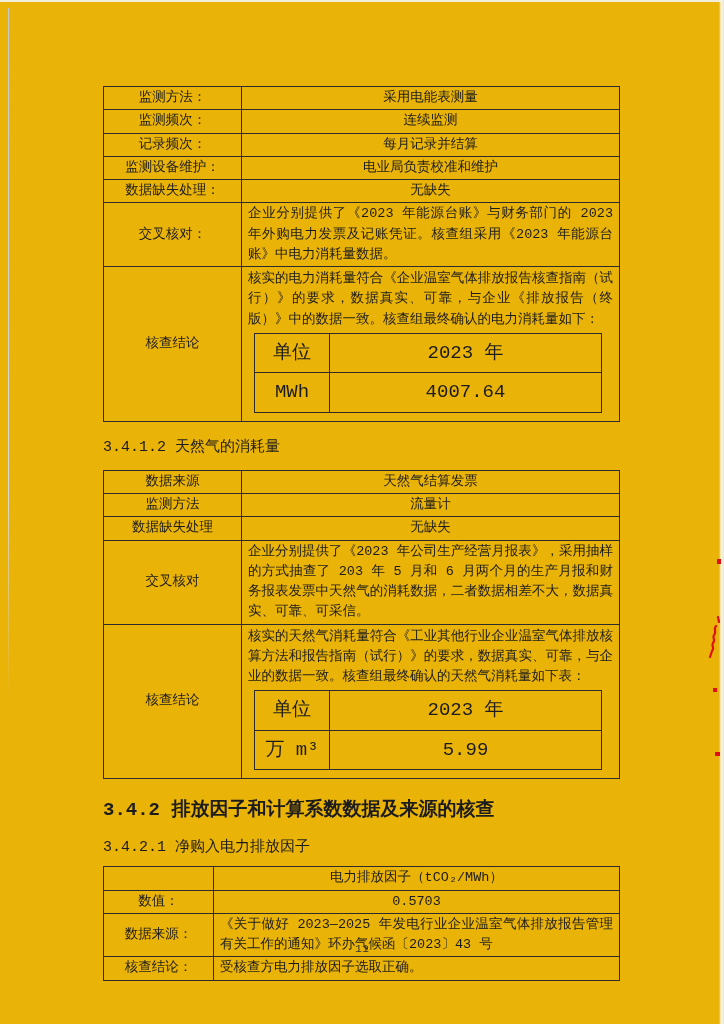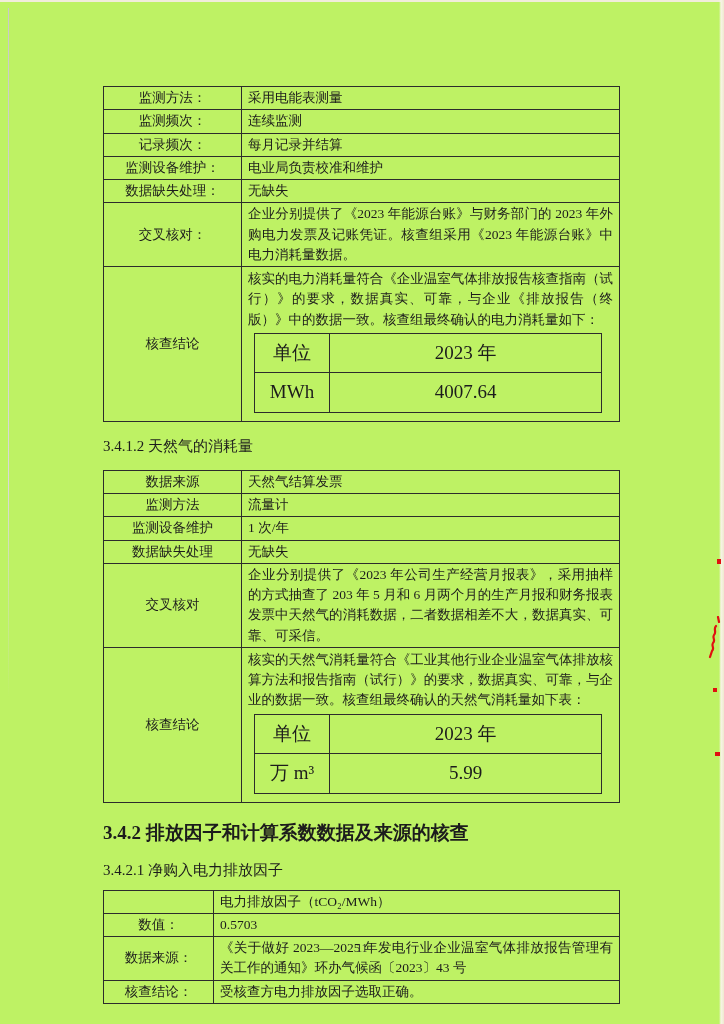--- a/index.html
+++ b/index.html
@@ -1,41 +1,41 @@
 <!DOCTYPE html>
 <html><head>
 <meta charset="utf-8">
 <style>
   html,body{margin:0;padding:0;background:#ffffff;}
   .sheet{
     position:relative;
     width:724px;height:1024px;
-    background:#bef264;
+    background:#eab308;
     overflow:hidden;
-    font-family:Liberation Serif, serif;
+    font-family:Liberation Mono, monospace;
     color:#1c1c1c;
   }
   
   .edge-right{position:absolute;top:0;right:0;width:5px;height:1024px;
     background:linear-gradient(to left,#efe9cf,#f7f4e6 60%,rgba(255,255,255,0));}
   .edge-top{position:absolute;top:0;left:0;width:724px;height:2px;background:#f1eddc;}
   .edge-left-line{position:absolute;top:8px;left:8px;width:1px;height:690px;
     background:linear-gradient(to bottom,#c9c9c9,#d9d9d9 70%,rgba(255,255,255,0));}
   .red-mark{position:absolute;background:#e01010;}
   .content{position:absolute;left:103px;top:86px;width:517px;}
   table.doc{border-collapse:collapse;width:100%;table-layout:fixed;}
   table.doc td{
     border:1.4px solid #2c2c2c;
     padding:1px 6px;
     font-size:13.5px;
     line-height:1.5;
     vertical-align:middle;
   }
   td.lbl{text-align:center;}
-  td.val{text-align:left;}
+  td.val{text-align:center;}
   td.txt{text-align:justify;}
   .col-lbl-1{width:125px;}
   .col-lbl-3{width:97px;}
   .conc-text{margin:1px 0 2px 0;text-align:justify;}
   table.inner{border-collapse:collapse;width:348px;margin:3px 0 7px 6px;table-layout:fixed;}
   table.inner td{border:1.4px solid #2c2c2c;font-size:19px;padding:5px 6px;}
   table.inner td.iu{width:62px;text-align:center;}
   table.inner td.iv{text-align:center;}
   h3.sub{font-size:15px;font-weight:normal;margin:15px 0 10px 0;}
   h2.main{font-size:19px;font-weight:bold;margin:17px 0 0 0;}
@@ -116,24 +116,20 @@
       <tbody>
           <tr>
         <td class="lbl col-lbl-1">数据来源</td>
         <td class="val">天然气结算发票</td>
       </tr>
       <tr>
         <td class="lbl">监测方法</td>
         <td class="val">流量计</td>
       </tr>
       <tr>
-        <td class="lbl">监测设备维护</td>
-        <td class="val">1 次/年</td>
-      </tr>
-      <tr>
         <td class="lbl">数据缺失处理</td>
         <td class="val">无缺失</td>
       </tr>
       <tr>
         <td class="lbl">交叉核对</td>
         <td class="txt">企业分别提供了《2023 年公司生产经营月报表》，采用抽样的方式抽查了 203 年 5 月和 6 月两个月的生产月报和财务报表发票中天然气的消耗数据，二者数据相差不大，数据真实、可靠、可采信。</td>
       </tr>
       <tr>
         <td class="lbl">核查结论</td>
         <td>

